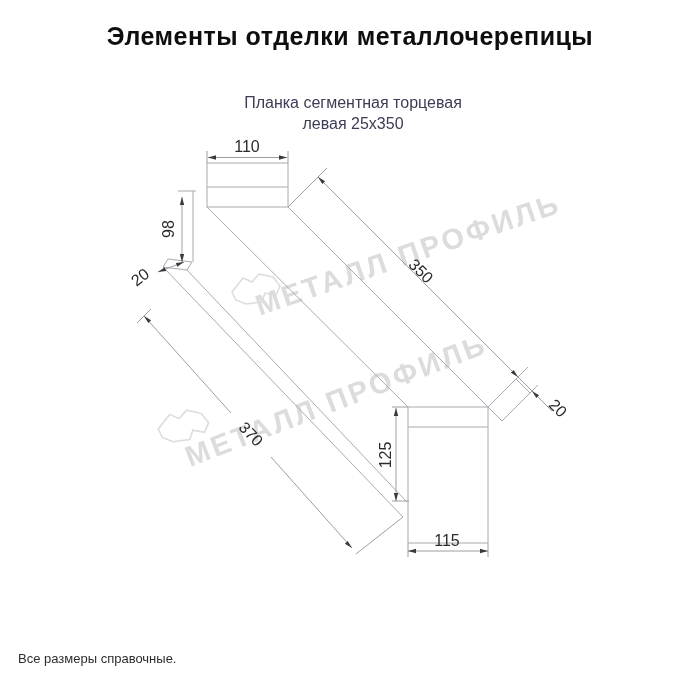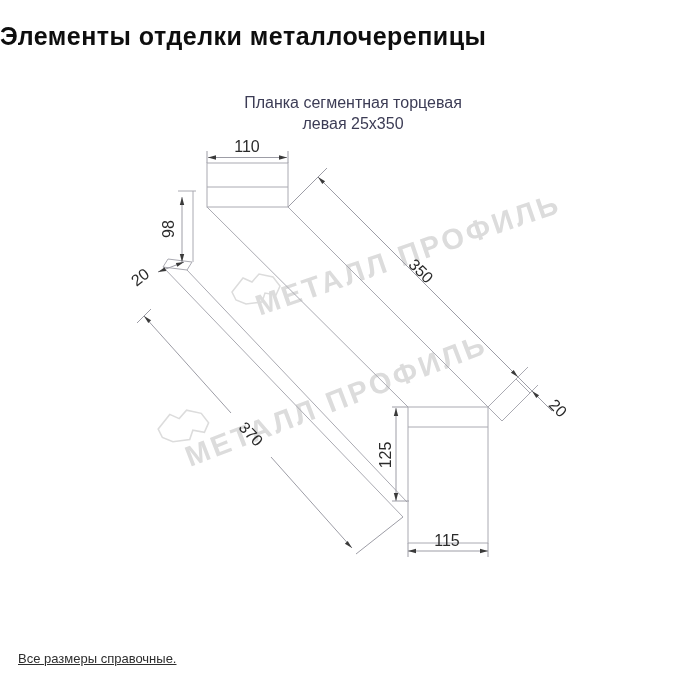--- a/index.html
+++ b/index.html
@@ -1,23 +1,23 @@
 <!DOCTYPE html>
 <html><head>
 <meta charset="utf-8">
 <style>
   html,body{margin:0;padding:0;background:#ffffff;}
   .canvas{position:relative;width:700px;height:700px;background:#ffffff;overflow:hidden;
           font-family:"Liberation Sans", sans-serif;}
-  .title{position:absolute;top:22px;left:0;width:700px;
+  .title{position:absolute;top:22px;left:0;width:700px;text-align:center;
          font-size:25px;font-weight:bold;color:#0e0e0e;letter-spacing:0.5px;}
   .subtitle{position:absolute;top:92px;left:0;width:706px;text-align:center;
             font-size:16px;line-height:21px;color:#3c3c55;}
   .drawing{position:absolute;top:0;left:0;}
-  .footer{position:absolute;top:650px;left:18px;font-size:13px;line-height:17px;color:#2e2e2e;text-decoration:underline;}
+  .footer{position:absolute;top:650px;left:18px;font-size:13px;line-height:17px;color:#2e2e2e;}
   svg text.dim{font-family:"Liberation Sans", sans-serif;font-size:16px;fill:#2b2b2b;}
   svg text.wm{font-family:"Liberation Sans", sans-serif;font-size:29px;font-weight:bold;
               fill:#dcdcdc;letter-spacing:3px;}
   svg .obj{stroke:#aaaab2;stroke-width:1;fill:none;}
   svg .dimline{stroke:#9d9da6;stroke-width:1;fill:none;}
   svg .arr{fill:#3a3a3a;stroke:none;}
   svg .logo{stroke:#dcdcdc;stroke-width:1.5;fill:none;}
 </style>
 </head>
 <body>

